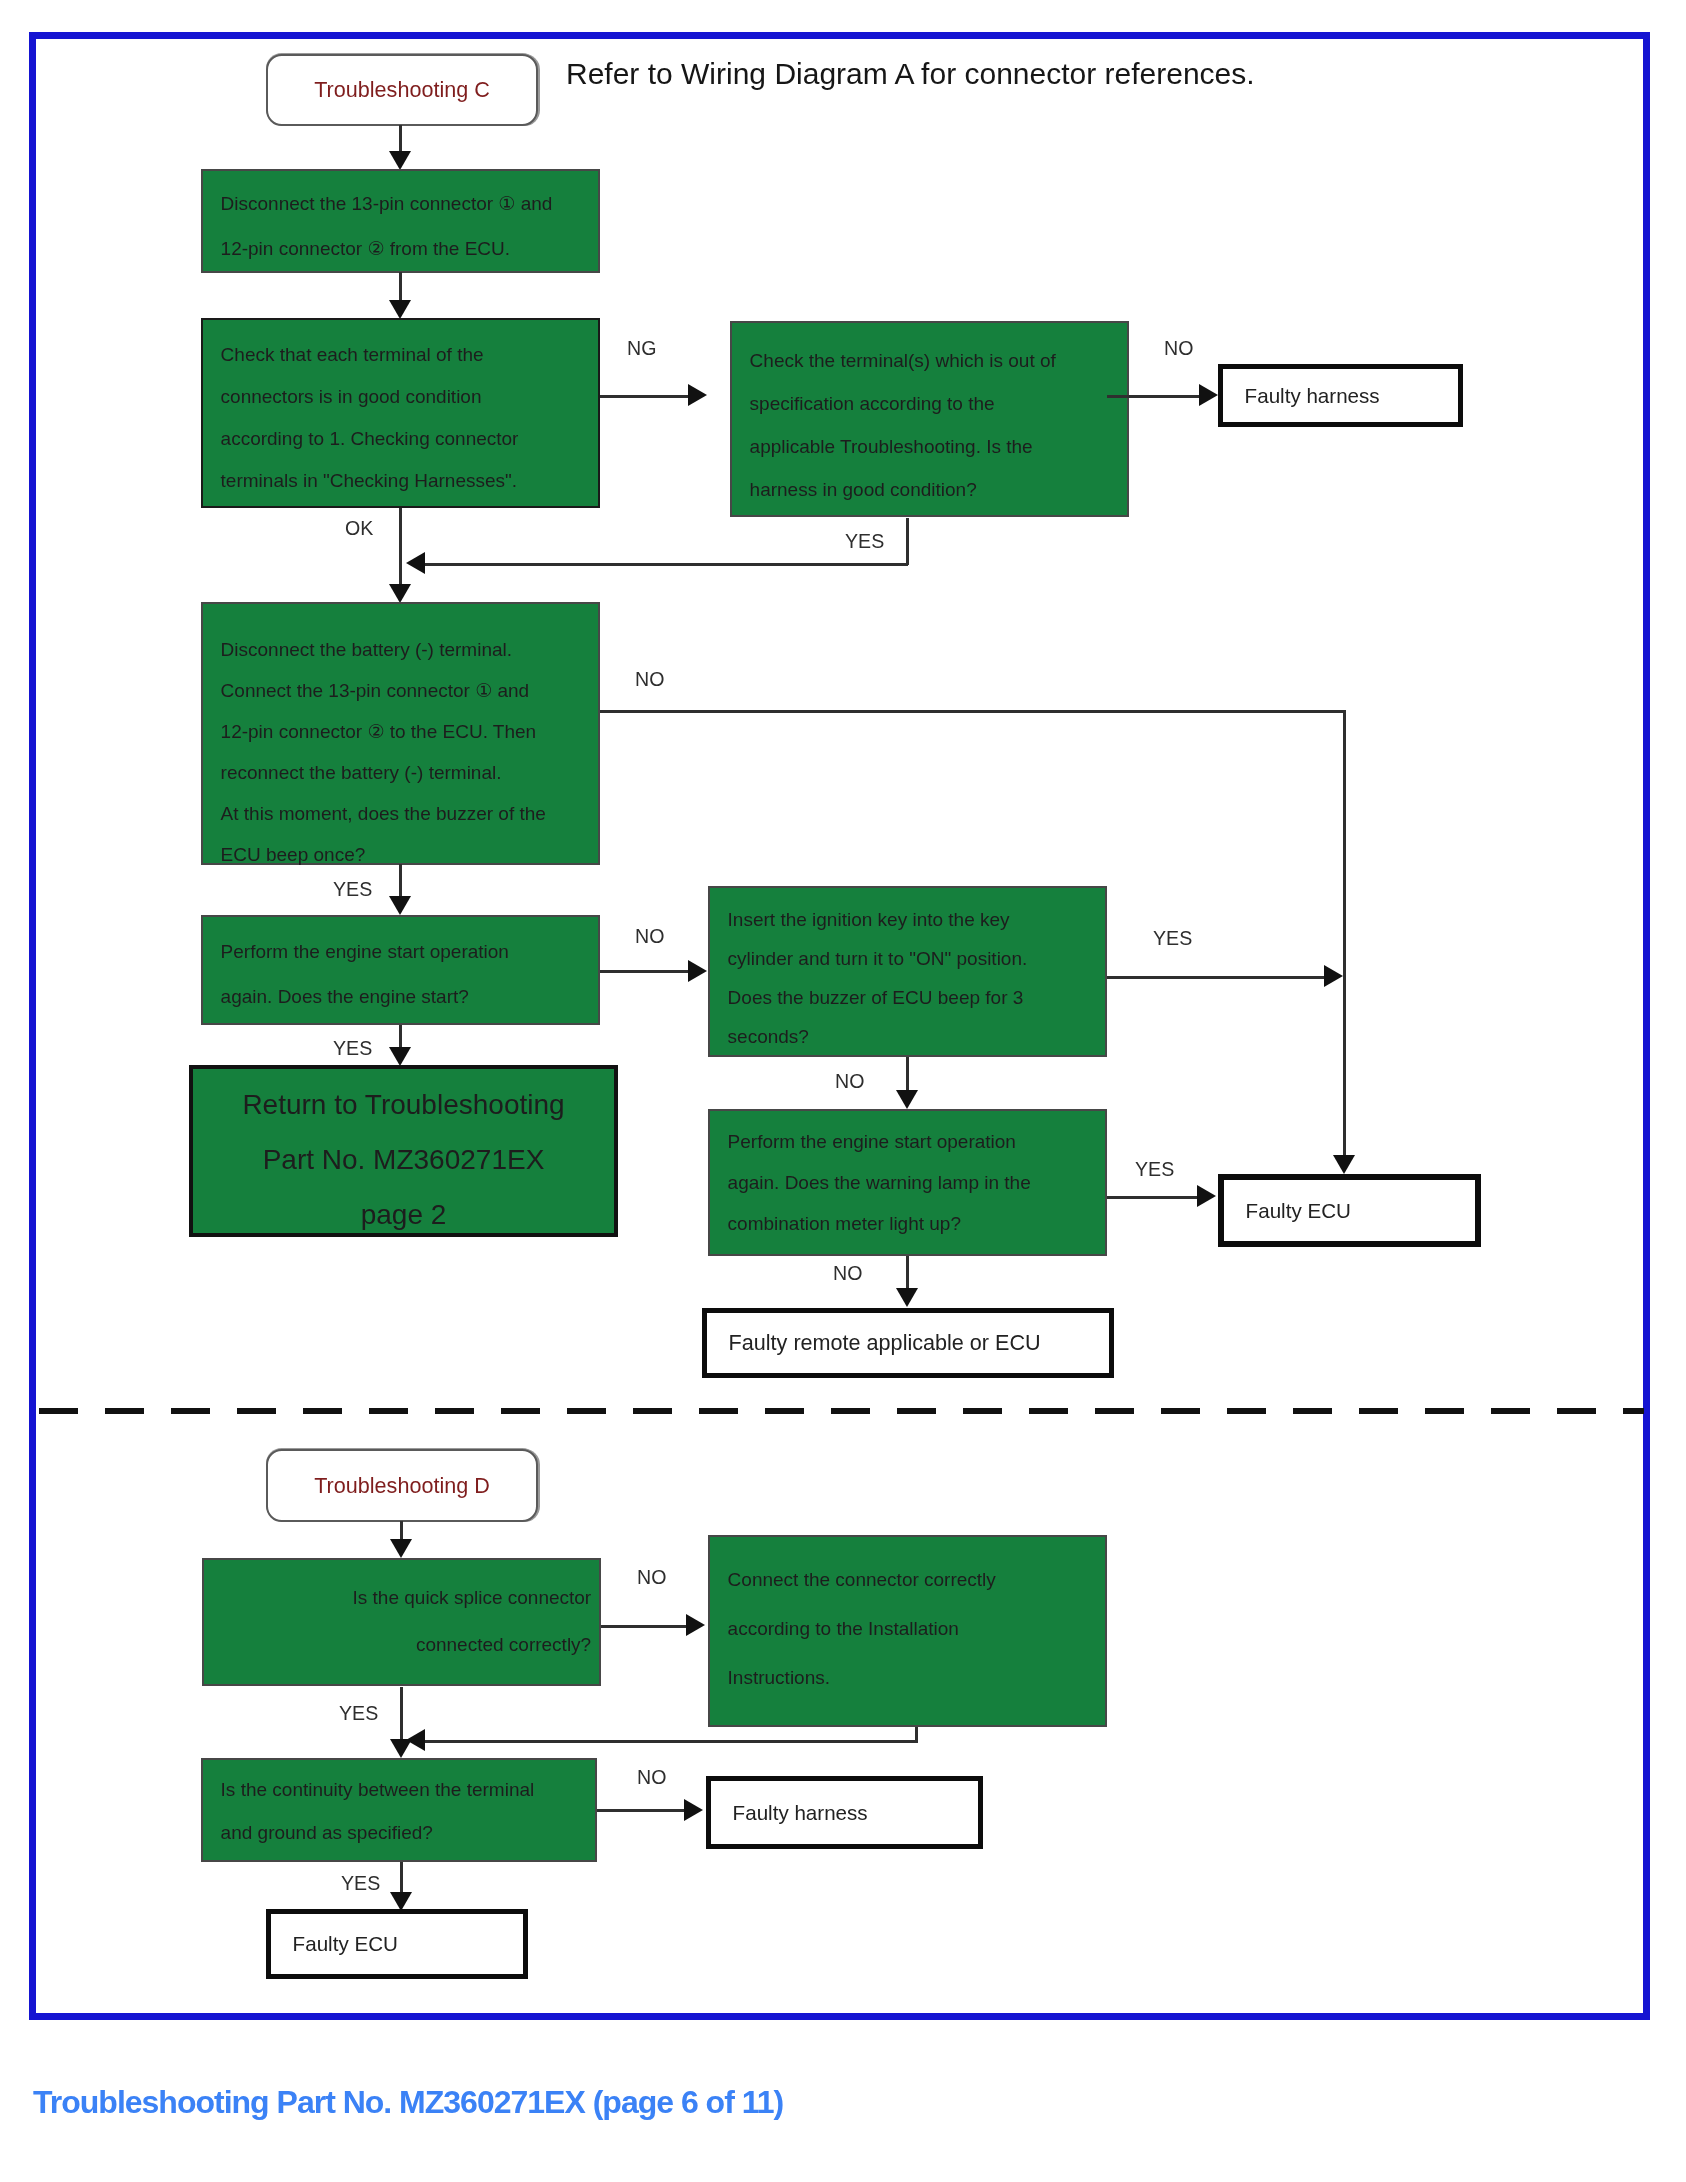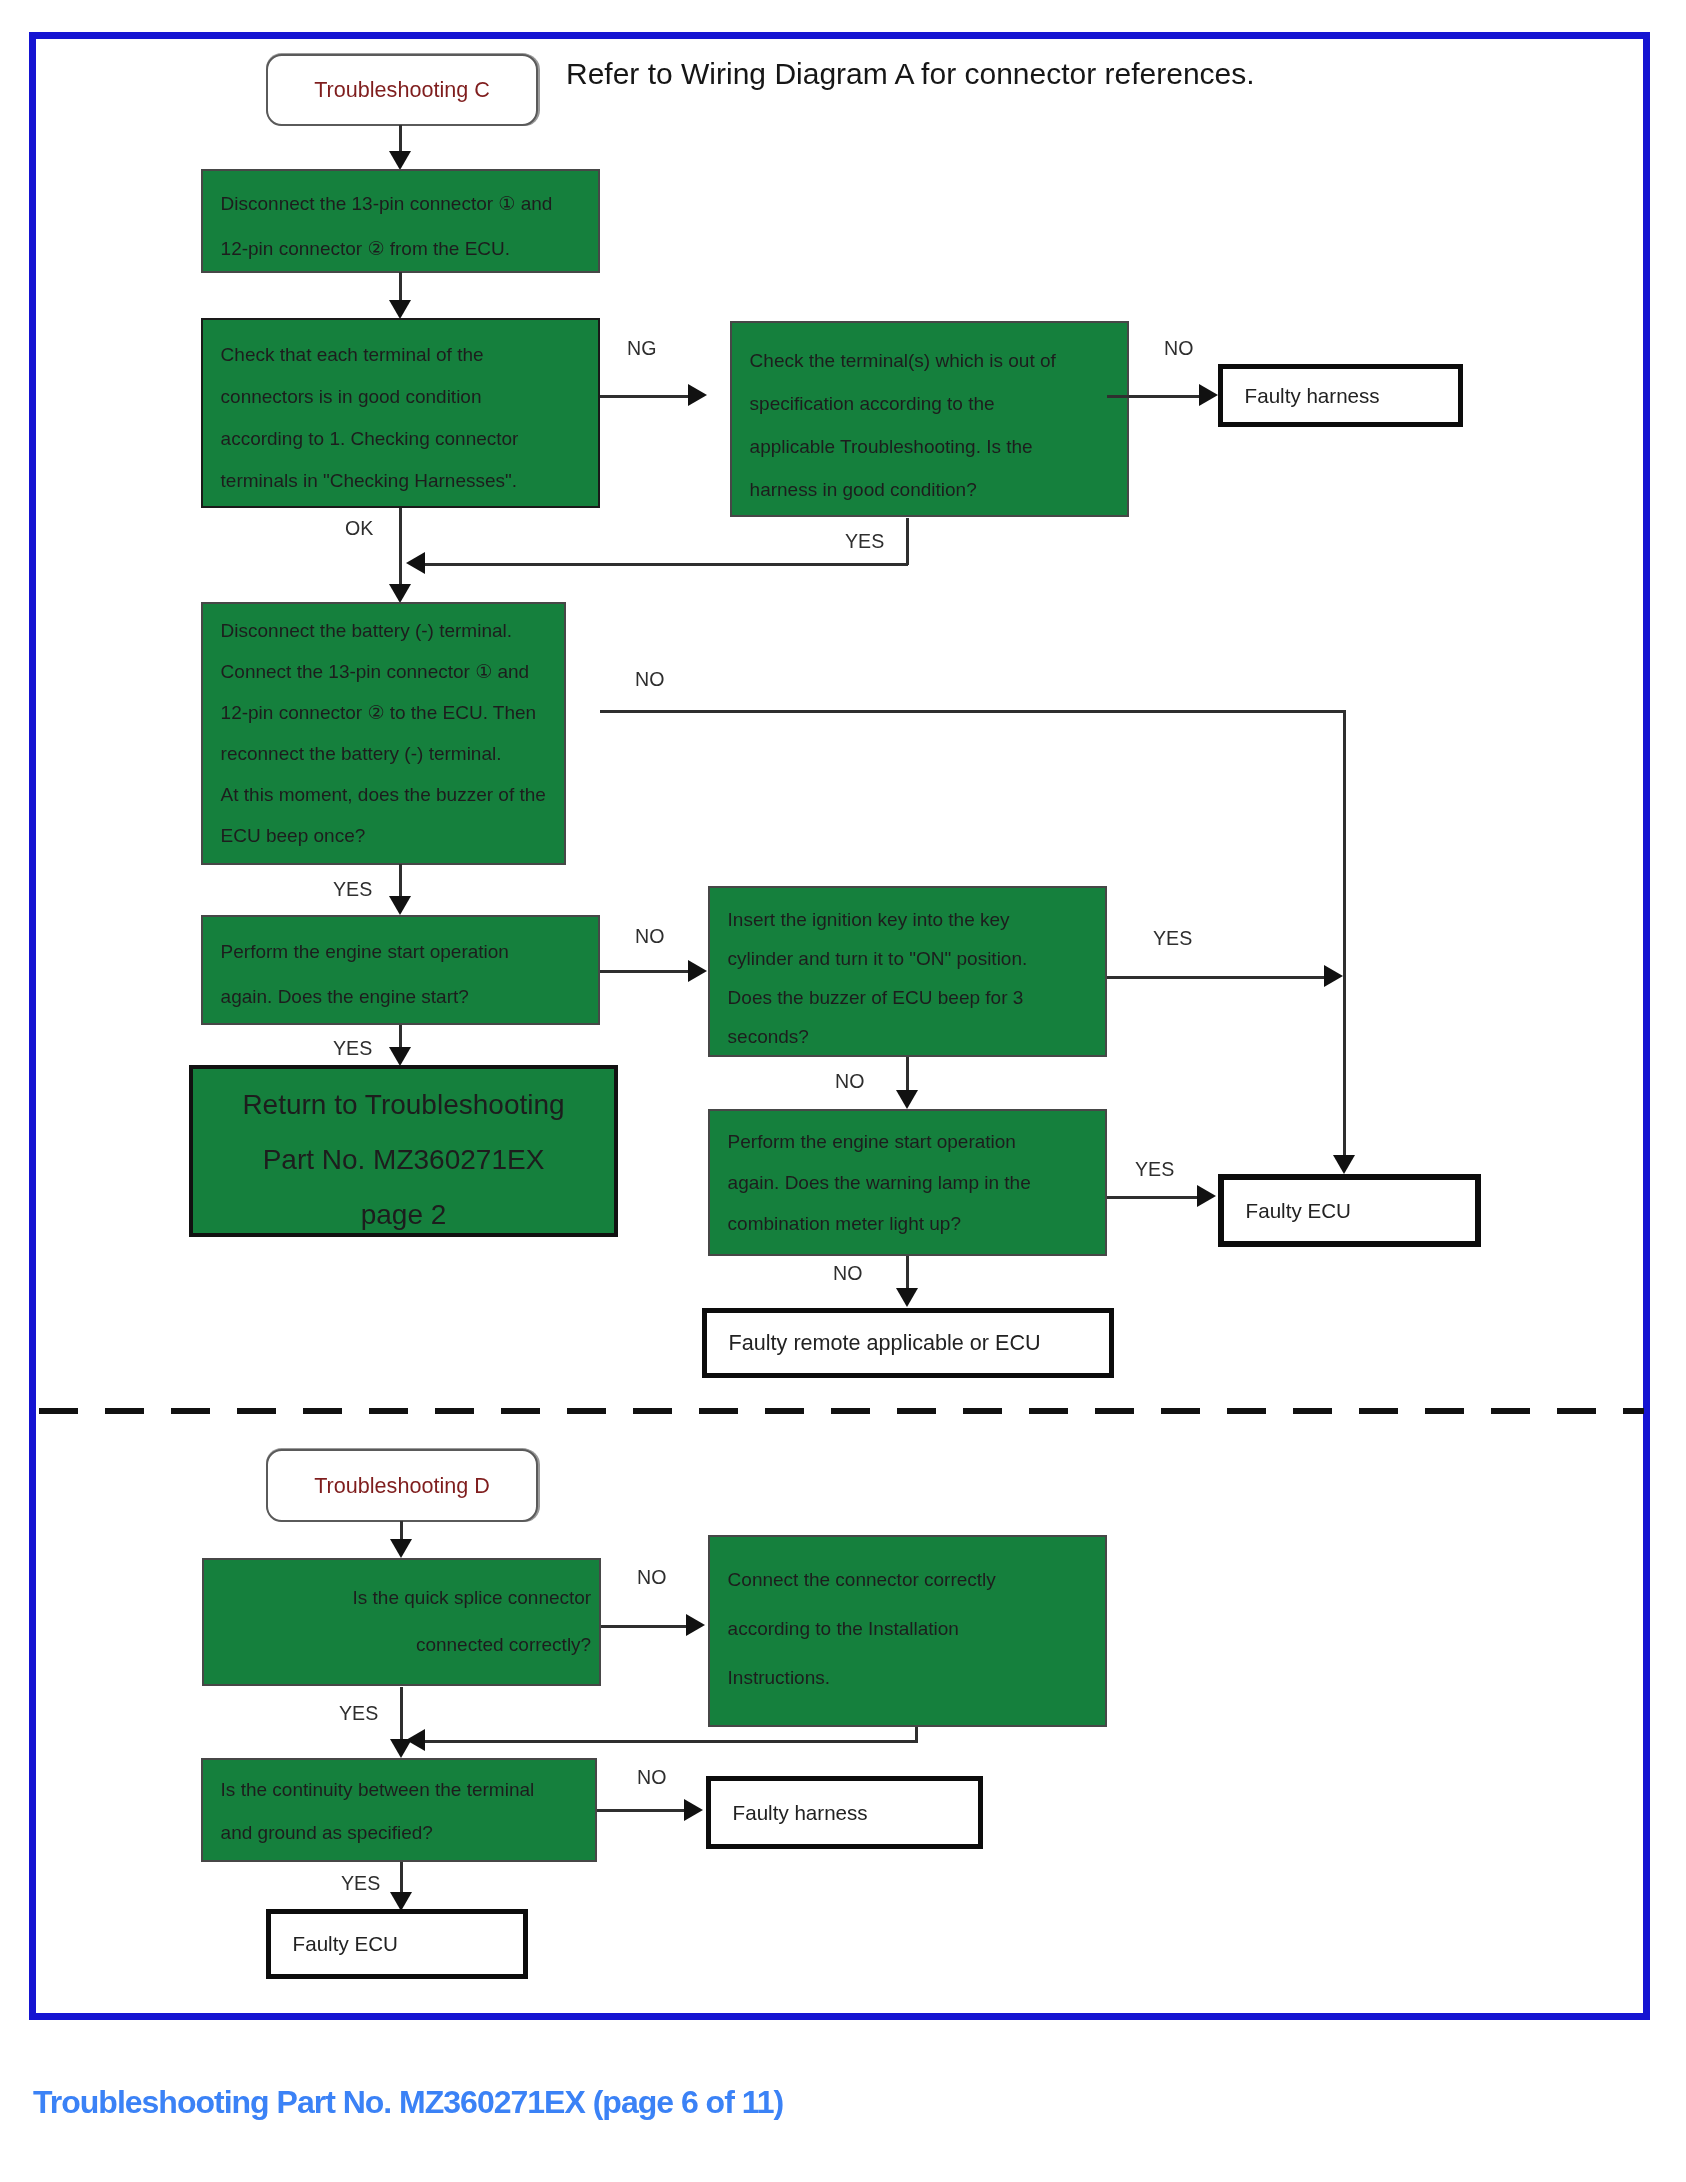--- a/index.html
+++ b/index.html
@@ -51,21 +51,21 @@
   .footer {
     position:absolute; left:33px; top:2084px; font-size:32px; font-weight:bold;
     letter-spacing:-1px; color:#3b82f6;
   }
   
   .c-start { left:266px; top:54px; width:272px; height:72px; }
   .c-n1 { left:201px; top:169px; width:399px; height:104px; line-height:45px; padding-top:9.8px; }
   .c-n2 { left:201px; top:318px; width:399px; height:190px; border-color:#1a1a1a; line-height:42px; padding-top:13.7px; }
   .c-n3 { left:708px; top:321px; width:399px; height:196px; border-width:2px; line-height:43px; padding-top:15.7px;margin-left:22px; }
   .c-r1 { left:1218px; top:364px; width:245px; height:63px; }
-  .c-n4 { left:201px; top:602px; width:365px; height:263px; border-width:2px; line-height:41px; padding-top:6px; }
+  .c-n4 { left:201px; top:602px; width:399px; height:263px; border-width:2px; line-height:41px; padding-top:25px; }
   .c-n5 { left:201px; top:915px; width:399px; height:110px; line-height:45px; padding-top:11.8px; }
   .c-n6 { left:708px; top:886px; width:399px; height:171px; line-height:39px; padding-top:11.8px; }
   .c-n7 { left:189px; top:1065px; width:429px; height:172px; border:4.9px solid #111;
           font-size:28px; line-height:55px; text-align:center; padding:7.8px 0 0 0; }
   .c-n8 { left:708px; top:1109px; width:399px; height:147px; line-height:41px; padding-top:9.8px; }
   .c-r2 { left:1218px; top:1174px; width:263px; height:73px; border-width:6.9px; }
   .c-r3 { left:702px; top:1308px; width:412px; height:70px; font-size:21.6px; }
   
   .d-start { left:266px; top:1449px; width:272px; height:73px; }
   .d-n1 { left:202px; top:1558px; width:399px; height:128px; border-width:2.5px; line-height:47px; padding-top:13.7px;text-align:right; }

